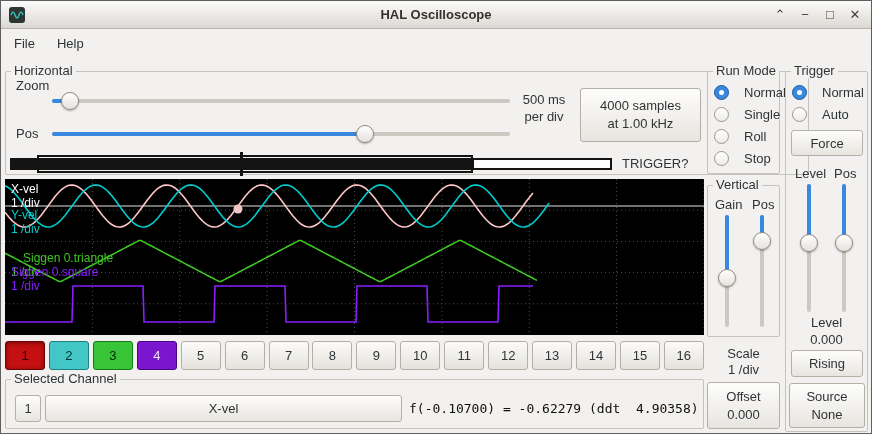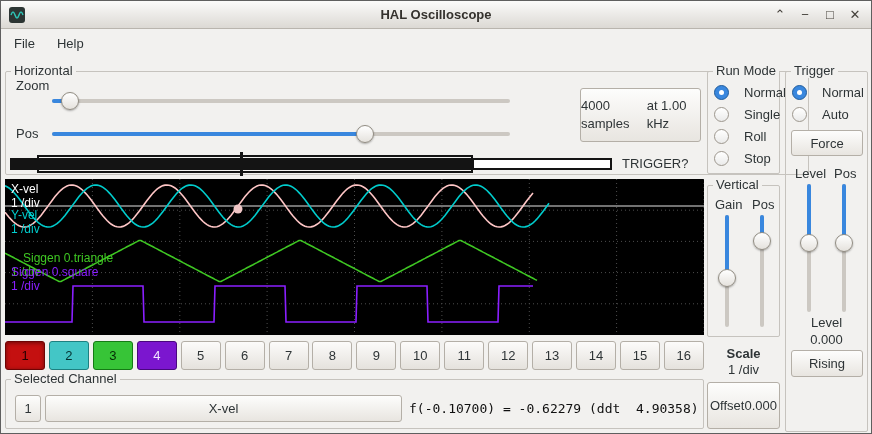--- a/index.html
+++ b/index.html
@@ -25,21 +25,21 @@
   
   .frame { position:absolute; border:1px solid #c6c3be; border-radius:2px; }
   .frame-label { position:absolute; top:-9px; left:5px; background:#f2f1ef;
     padding:0 3px; white-space:nowrap; }
   .lbl { position:absolute; white-space:nowrap; }
   .centercol { position:absolute; text-align:center; white-space:nowrap; }
   
   .btn { position:absolute; display:flex; align-items:center; justify-content:center;
     background:linear-gradient(#fdfdfc,#e8e5e0); border:1px solid #b4afa7;
     border-radius:3px; font-family:inherit; font-size:13px; color:#2e3436; padding:0; }
-  .btn.multiline { flex-direction:row; line-height:1.35; }
+  .btn.multiline { flex-direction:column; line-height:1.35;text-align:center; }
   
   .radio-row { position:absolute; display:flex; align-items:flex-start; gap:15px; height:17px; }
   .radio { width:15px; height:15px; min-width:15px; border-radius:50%;
     background:linear-gradient(#ffffff,#ebebea); border:1px solid #9d978e; position:relative; }
   .radio.checked { background:#3987de; border-color:#215d9c; }
   .radio.checked::after { content:""; position:absolute; left:4px; top:4px;
     width:5px; height:5px; border-radius:50%; background:#fff; }
   
   .hslider { position:absolute; height:20px; }
   .hslider .trough { position:absolute; left:0; right:0; top:8px; height:4px;
@@ -113,20 +113,24 @@
         <div class="fill" style="width: 17.8px;"></div>
         <div class="handle" style="left: 8.8px;"></div>
       </div>
     <span class="lbl" style="left:10px;top:54px;">Pos</span>
     <div class="hslider" style="left:46px;top:52px;width:458px;">
         <div class="trough"></div>
         <div class="fill" style="width: 312.6px;"></div>
         <div class="handle" style="left: 303.6px;"></div>
       </div>
 
+    <div class="centercol" style="left:506px;top:19px;width:64px;line-height:17px;">
+      <div>500 ms</div>
+      <div>per div</div>
+    </div>
 
     <div class="btn multiline" style="left:574px;top:16px;width:121px;height:54px;">
       <div>4000 samples</div>
       <div>at 1.00 kHz</div>
     </div>
 
     <div class="timeline" style="left:4px;top:80px;width:602px;height:24px;">
       <div class="tl-outer"></div>
       <div class="tl-fill"></div>
       <div class="tl-window"></div>
@@ -174,38 +178,42 @@
         <div class="handle" style="top: 49.5px;"></div>
       </div>
     <div class="vslider" style="left:48px;top:112px;height:128px;">
         <div class="trough"></div>
         <div class="fill" style="height: 58.5px;"></div>
         <div class="handle" style="top: 49.5px;"></div>
       </div>
     <div class="centercol" style="left:0;top:243px;width:81px;">Level</div>
     <div class="centercol" style="left:0;top:260px;width:81px;">0.000</div>
     <button class="btn" style="left:5px;top:278px;width:72px;height:27px;">Rising</button>
+    <div class="btn multiline" style="left:3px;top:311px;width:76px;height:45px;">
+      <div>Source</div>
+      <div>None</div>
+    </div>
   </div>
 
   <div class="frame" style="left:706px;top:184px;width:73px;height:152px;">
     <span class="frame-label">Vertical</span>
     <span class="lbl" style="left:7px;top:11px;">Gain</span>
     <span class="lbl" style="left:44px;top:11px;">Pos</span>
     <div class="vslider" style="left:9px;top:29px;height:112px;">
         <div class="trough"></div>
         <div class="fill" style="height: 62.58px;"></div>
         <div class="handle" style="top: 53.58px;"></div>
       </div>
     <div class="vslider" style="left:44px;top:29px;height:112px;">
         <div class="trough"></div>
         <div class="fill" style="height: 25.92px;"></div>
         <div class="handle" style="top: 16.92px;"></div>
       </div>
   </div>
-  <div class="centercol" style="left:706px;top:345px;width:73px;font-weight:bold;">Scale</div>
+  <div class="centercol" style="left:706px;top:345px;width:73px;">Scale</div>
   <div class="centercol" style="left:706px;top:361px;width:73px;">1 /div</div>
   <div class="btn multiline" style="left:706px;top:381px;width:73px;height:47px;">
     <div>Offset</div>
     <div>0.000</div>
   </div>
 
   <div class="scope">
     <svg id="scope-svg" width="699" height="156">
         <line x1="87.4" y1="0" x2="87.4" y2="156" stroke="#4d4d4d" stroke-width="1" stroke-dasharray="1 3"></line>
         <line x1="174.8" y1="0" x2="174.8" y2="156" stroke="#4d4d4d" stroke-width="1" stroke-dasharray="1 3"></line>

